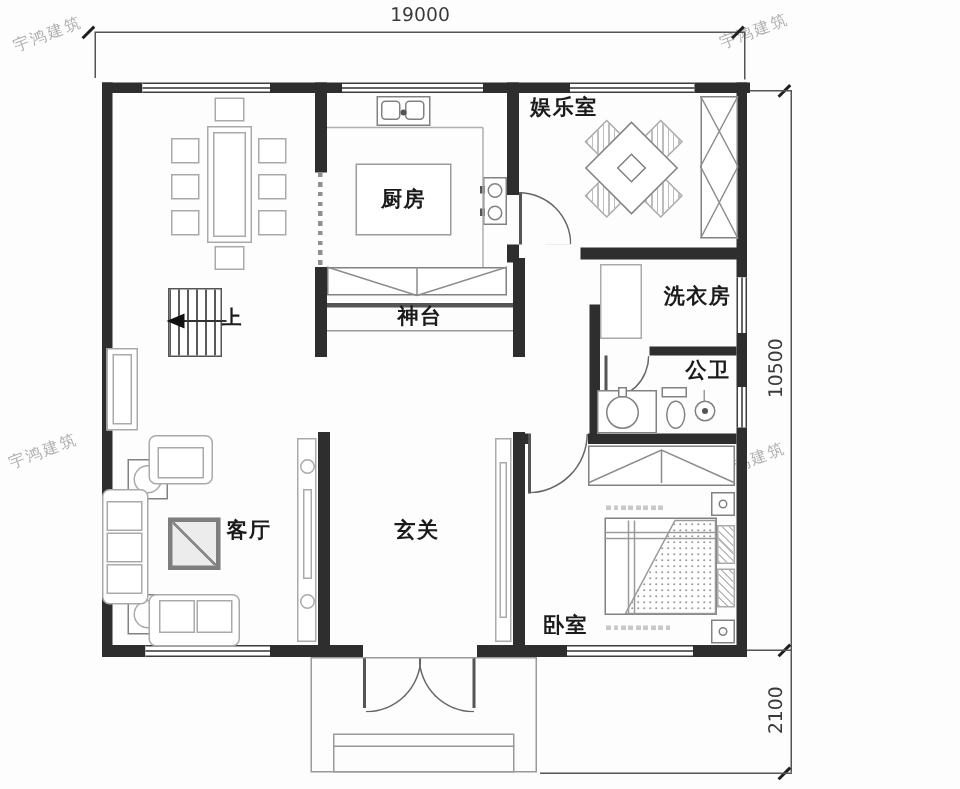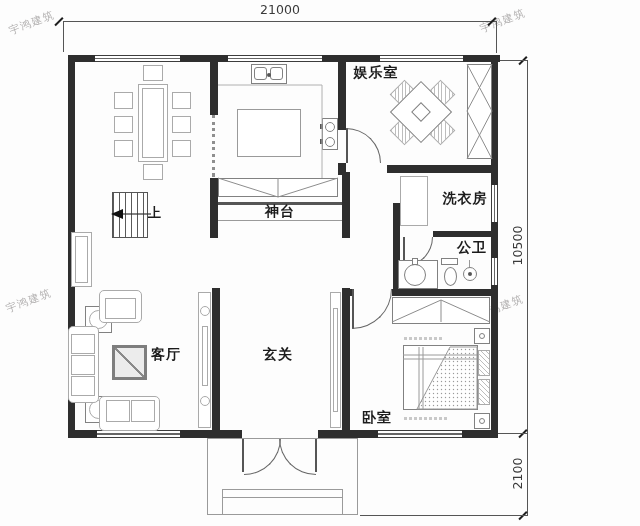--- a/index.html
+++ b/index.html
@@ -46,21 +46,21 @@
   <div class="wm" style="left:8px;top:16px;">宇鸿建筑</div>
   <div class="wm" style="left:479px;top:14px;">宇鸿建筑</div>
   <div class="wm" style="left:5px;top:294px;">宇鸿建筑</div>
   <div class="wm" style="left:477px;top:300px;">宇鸿建筑</div>
 
   <div class="dimline" style="left:63px;top:21px;width:434px;height:1px;"></div>
   <div class="tick" style="left:58px;top:16px;"></div>
   <div class="tick" style="left:491px;top:16px;"></div>
   <div class="dimline" style="left:63px;top:22px;width:1px;height:30px;"></div>
   <div class="dimline" style="left:496px;top:22px;width:1px;height:31px;"></div>
-  <div class="dimt" style="left:240px;top:2px;width:80px;">21000</div>
+  <div class="dimt" style="left:240px;top:2px;width:80px;">19000</div>
 
   <div class="dimline" style="left:527px;top:60px;width:1px;height:455px;"></div>
   <div class="tick" style="left:522px;top:55px;"></div>
   <div class="tick" style="left:522px;top:428px;"></div>
   <div class="tick" style="left:522px;top:510px;"></div>
   <div class="dimline" style="left:498px;top:60px;width:30px;height:1px;"></div>
   <div class="dimline" style="left:498px;top:433px;width:30px;height:1px;"></div>
   <div class="dimline" style="left:360px;top:515px;width:168px;height:1px;"></div>
   <div class="dimt" style="left:489px;top:238px;width:56px;transform:rotate(-90deg);">10500</div>
   <div class="dimt" style="left:489px;top:466px;width:56px;transform:rotate(-90deg);">2100</div>
@@ -128,20 +128,21 @@
   <div class="furn" style="left:172px;top:92px;width:19px;height:17px;"></div>
   <div class="furn" style="left:172px;top:116px;width:19px;height:17px;"></div>
   <div class="furn" style="left:172px;top:140px;width:19px;height:17px;"></div>
   <div class="furn" style="left:143px;top:65px;width:20px;height:16px;"></div>
   <div class="furn" style="left:143px;top:164px;width:20px;height:16px;"></div>
 
   <div class="stairs" style="left:112px;top:192px;width:36px;height:46px;"></div>
   <div class="lbl" style="left:146px;top:204px;width:18px;font-size:13px;">上</div>
 
   <div class="thin" style="left:237px;top:109px;width:64px;height:48px;background:#fff;"></div>
+  <div class="lbl ctr" style="left:237px;top:109px;width:64px;height:48px;">厨房</div>
   <div class="furn2" style="left:251px;top:64px;width:36px;height:20px;"></div>
   <div class="furn2" style="left:254px;top:67px;width:13px;height:13px;border-radius:3px;"></div>
   <div class="furn2" style="left:270px;top:67px;width:13px;height:13px;border-radius:3px;"></div>
   <div class="dline" style="left:267px;top:73px;width:4px;height:4px;border-radius:50%;"></div>
   <div class="furn2" style="left:322px;top:118px;width:16px;height:32px;"></div>
   <div class="furn2 round" style="left:325px;top:122px;width:10px;height:10px;"></div>
   <div class="furn2 round" style="left:325px;top:137px;width:10px;height:10px;"></div>
   <div class="dline" style="left:320px;top:124px;width:3px;height:5px;"></div>
   <div class="dline" style="left:320px;top:139px;width:3px;height:5px;"></div>
   <div class="furn2" style="left:218px;top:178px;width:120px;height:19px;"></div>

